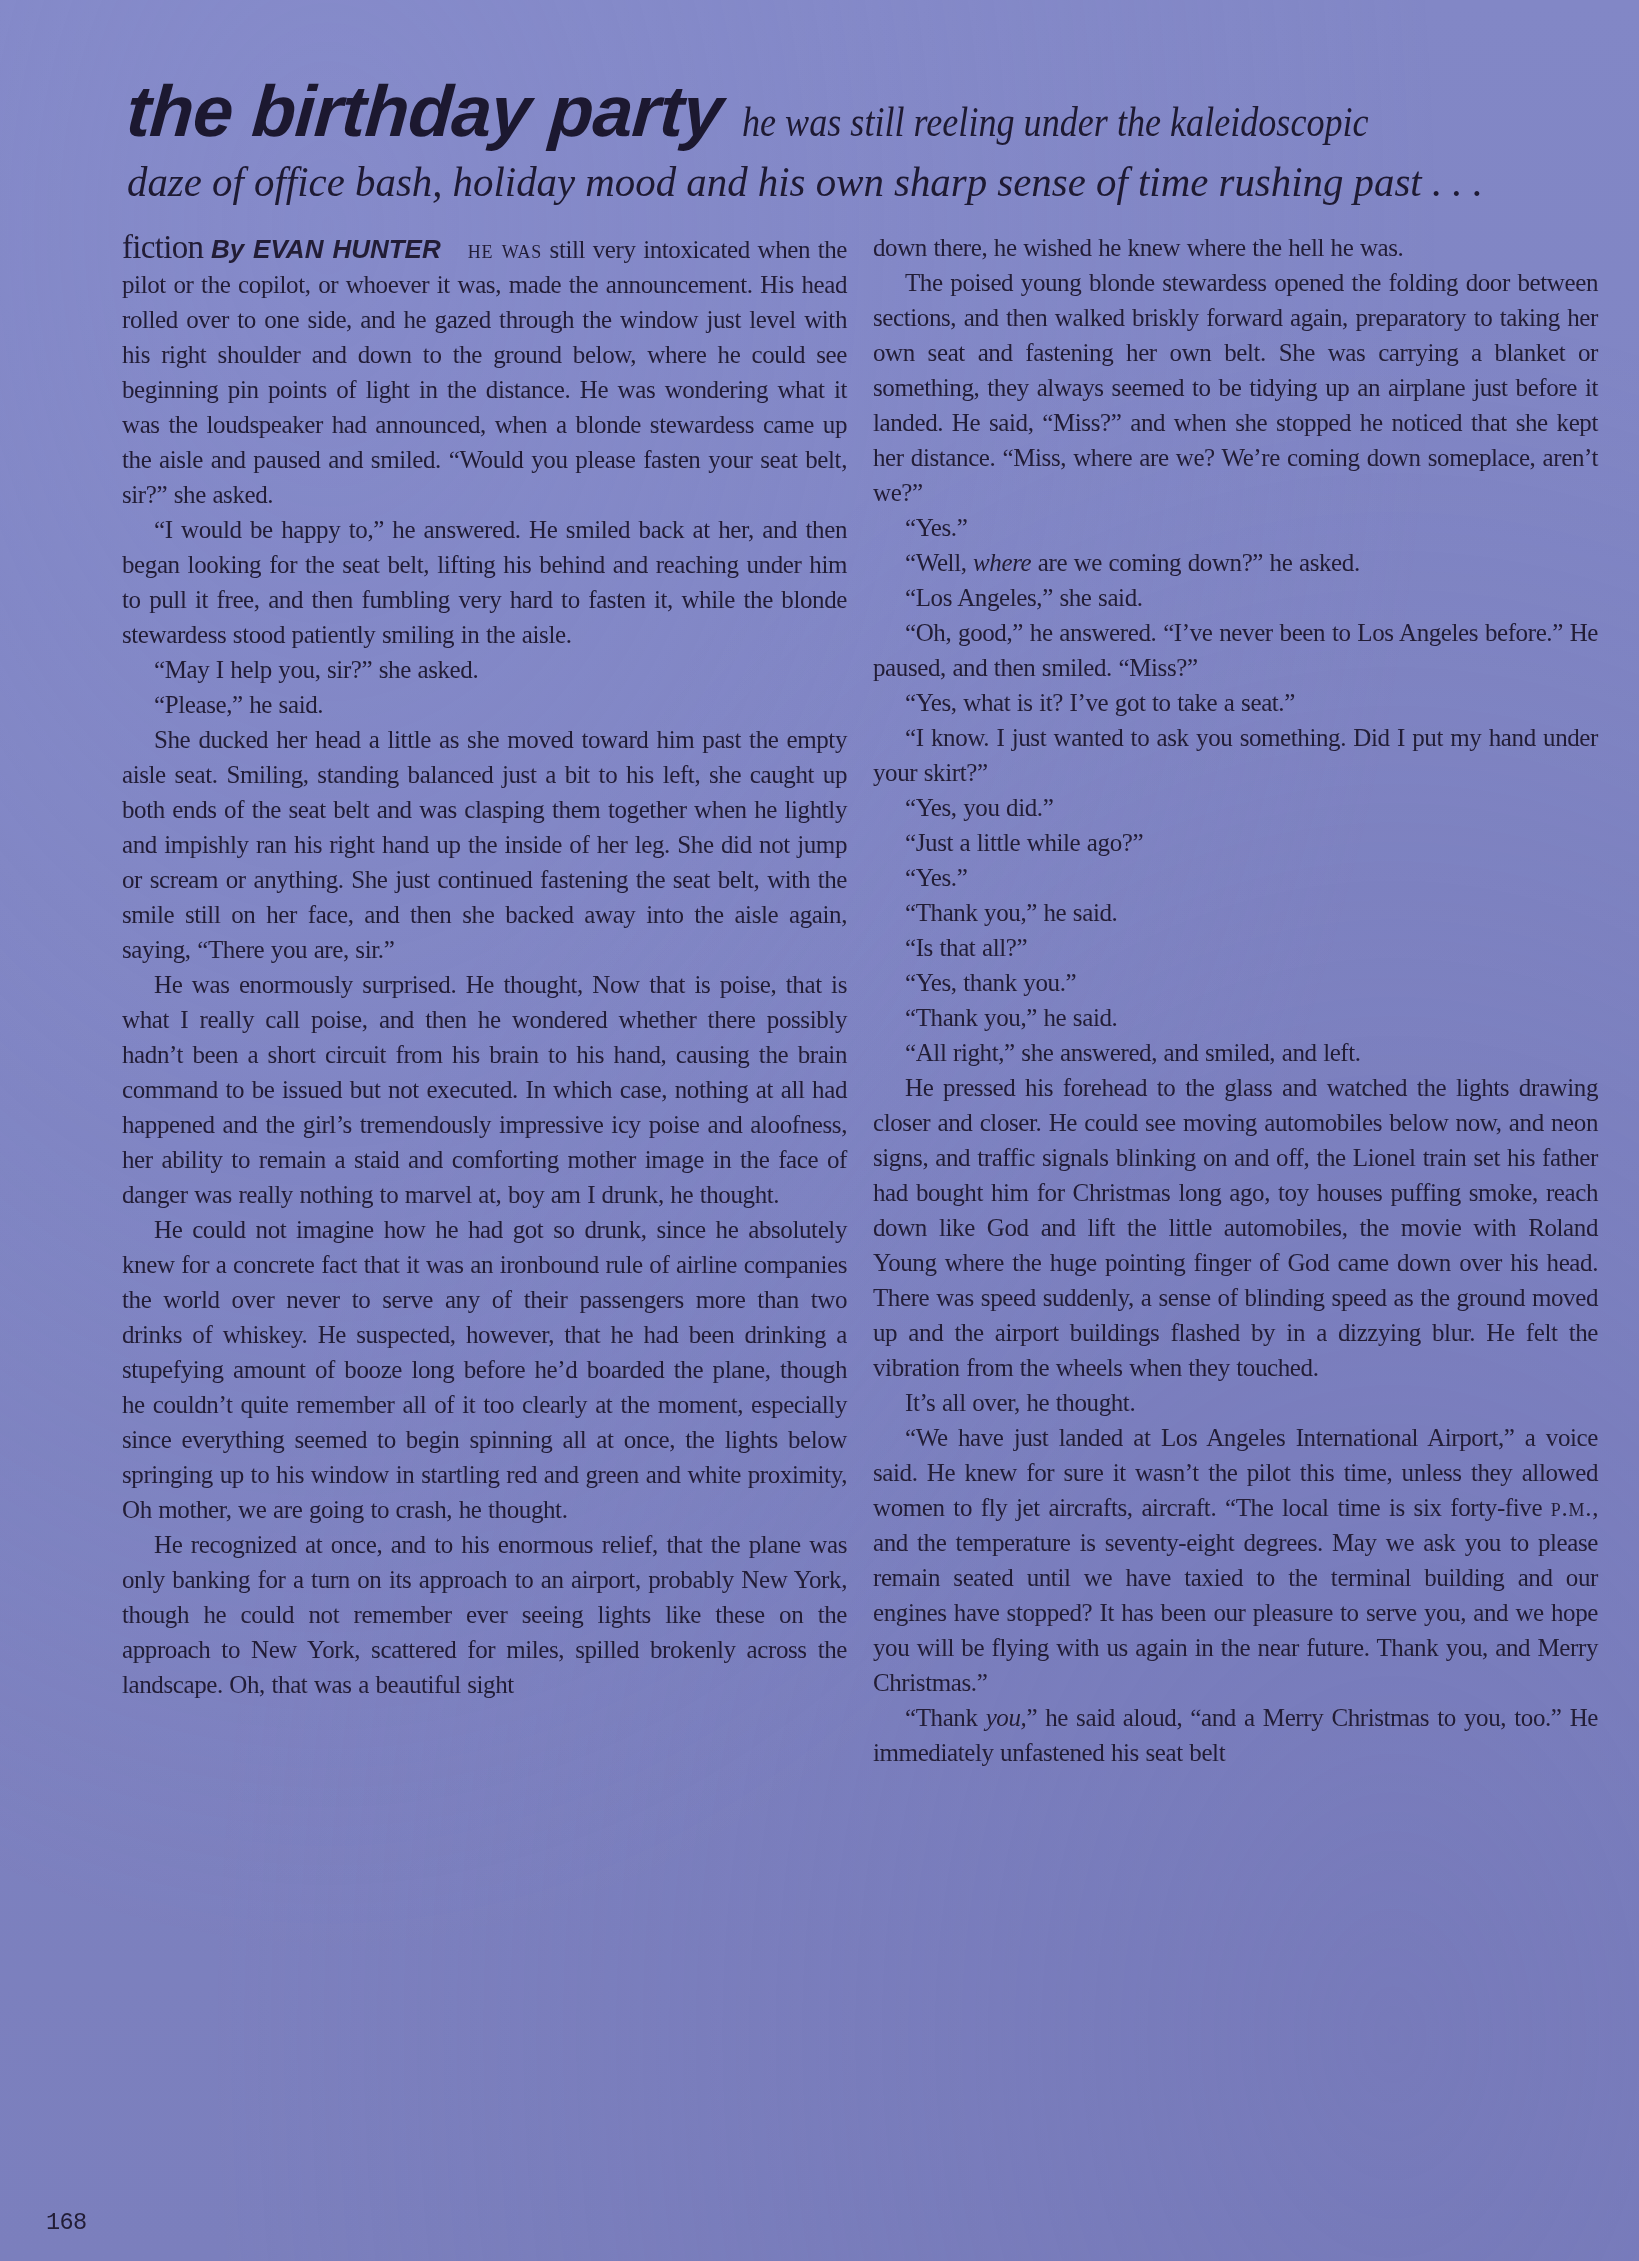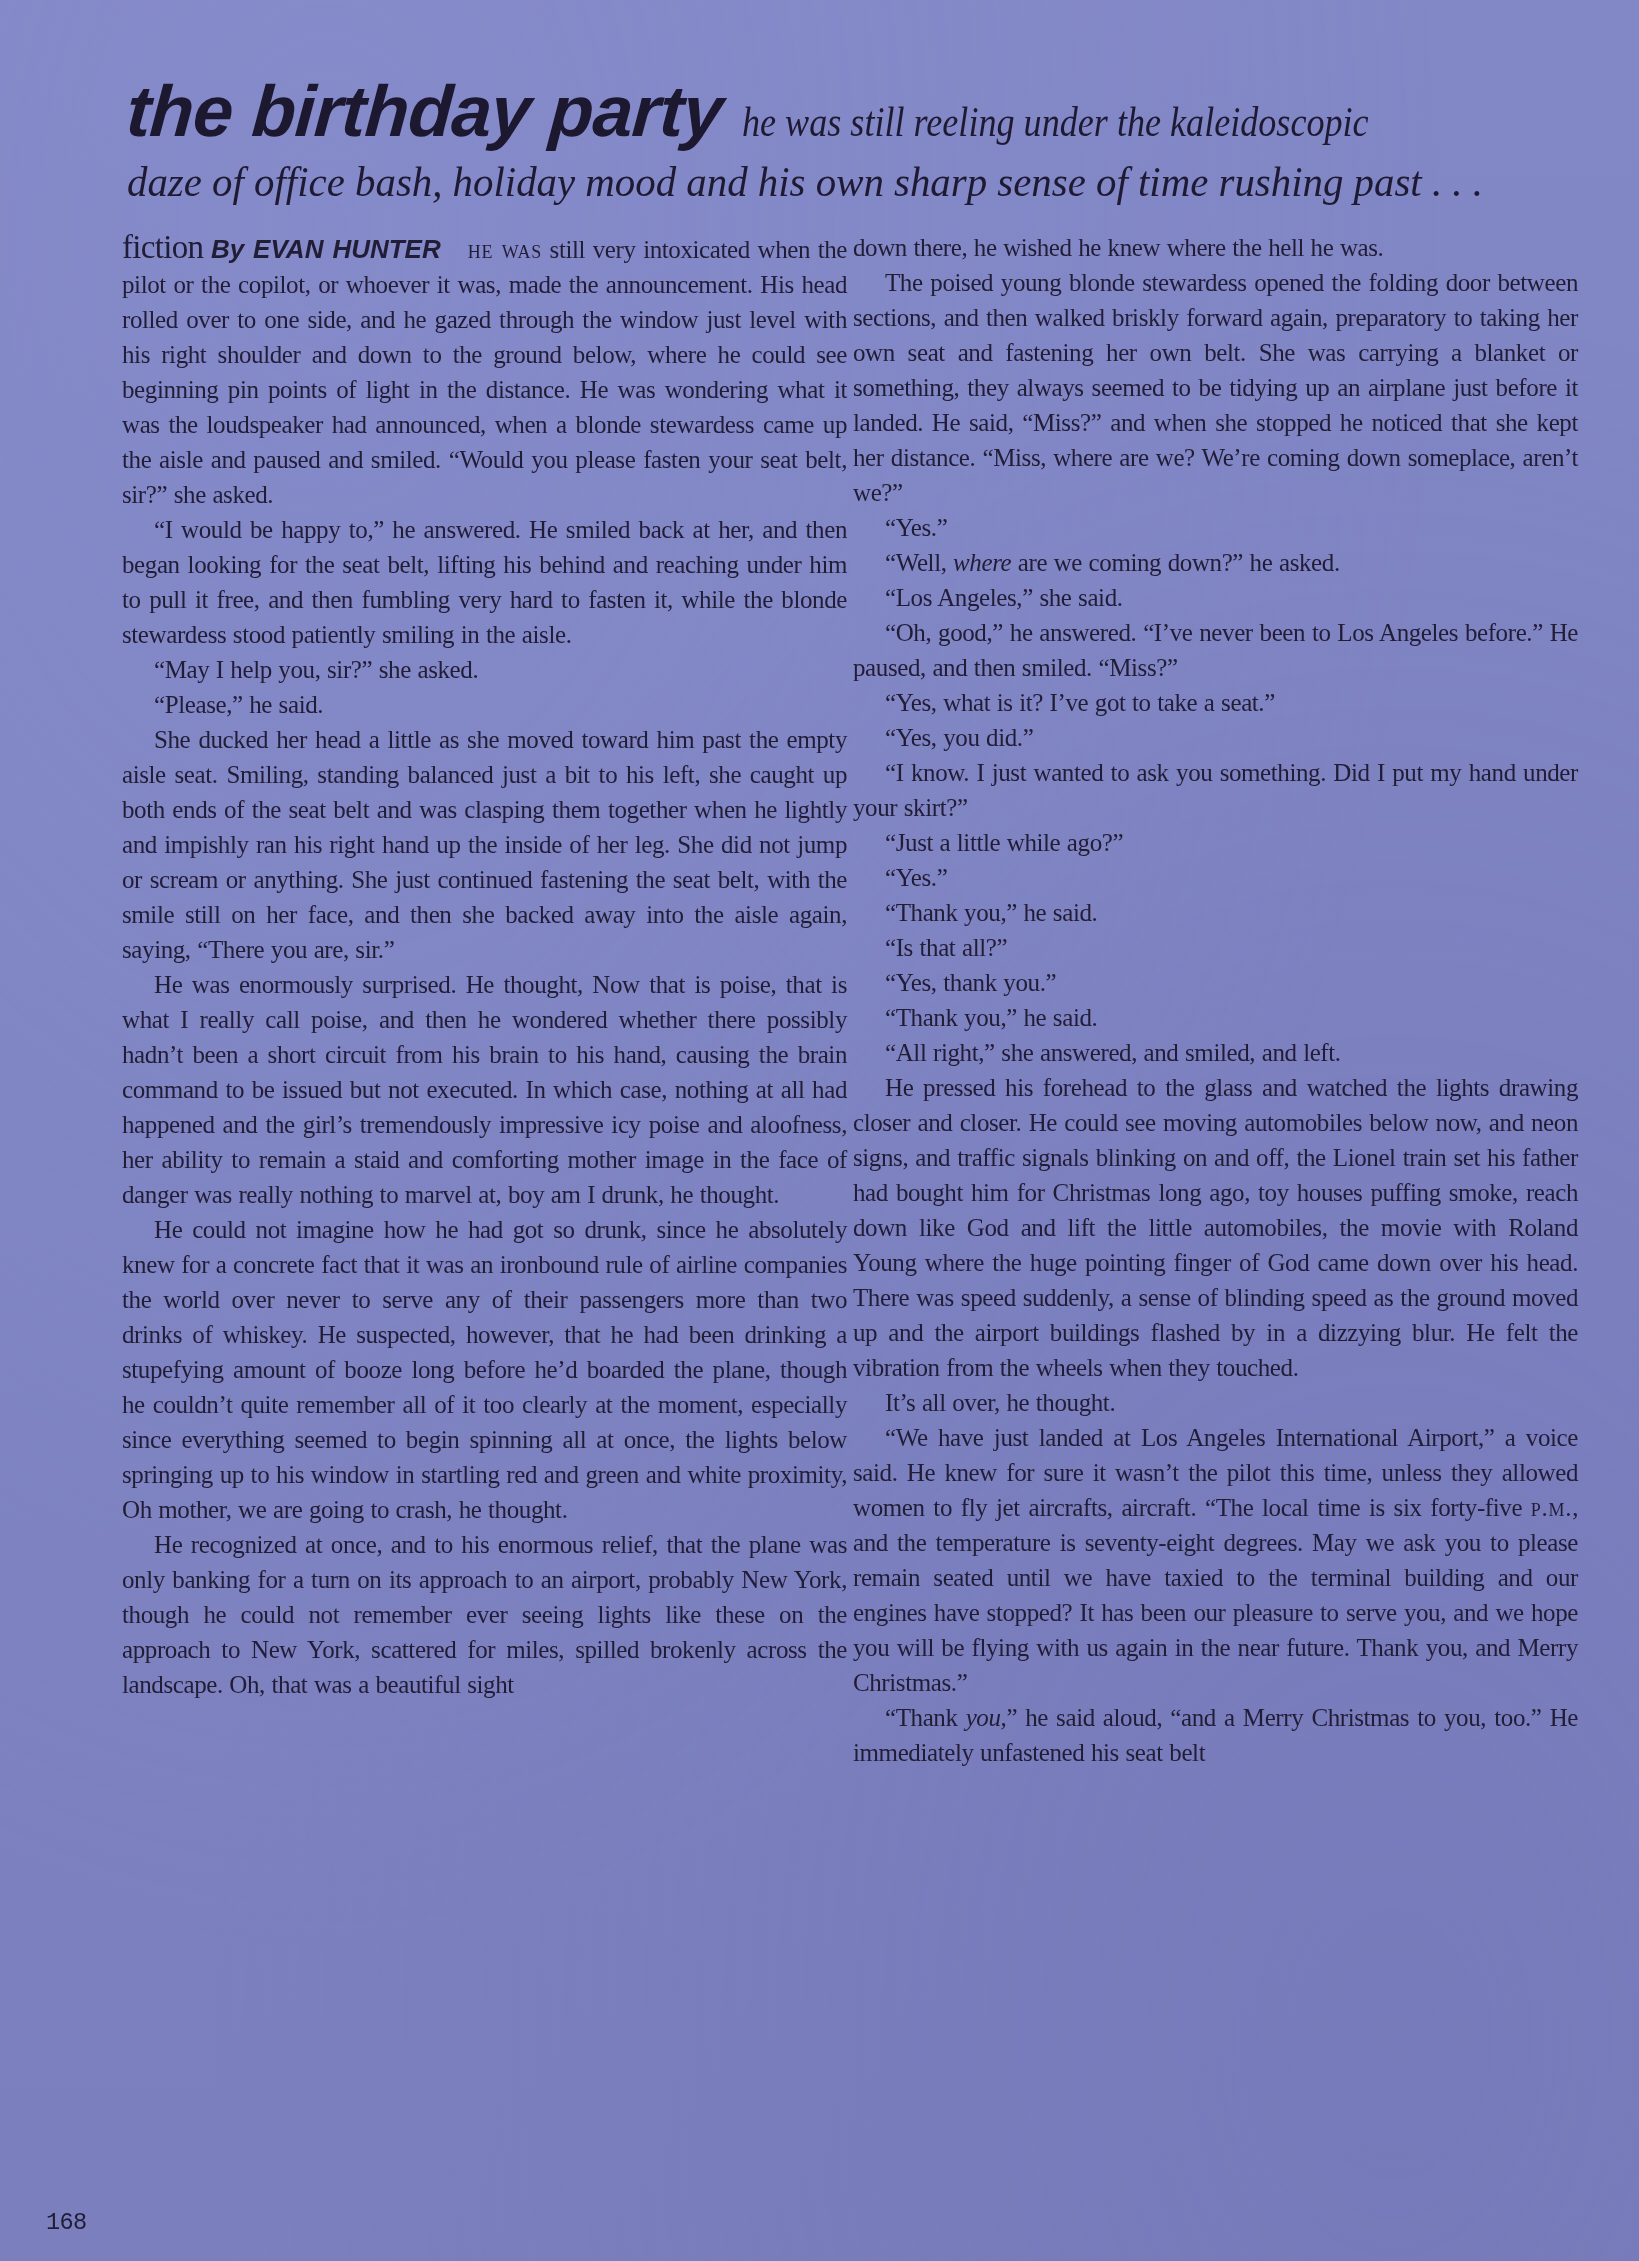--- a/index.html
+++ b/index.html
@@ -77,21 +77,21 @@
       text-align: justify;
       color: #221d36;
       letter-spacing: -0.4px;
       word-spacing: 0.7px;
     }
     .col-left {
       left: 122px;
       width: 725px;
     }
     .col-right {
-      left: 853px;
+      left: 873px;
       width: 725px;
     }
     .col p {
       margin: 0;
       text-indent: 32px;
       hyphens: manual;
     }
     .col p.no-indent {
       text-indent: 0;
     }
@@ -153,22 +153,22 @@
   </div>
 
   <div class="col col-right">
     <p class="no-indent">down there, he wished he knew where the hell he was.</p>
     <p>The poised young blonde stewardess opened the folding door between sections, and then walked briskly forward again, preparatory to taking her own seat and fastening her own belt. She was carrying a blanket or something, they always seemed to be tidying up an airplane just before it landed. He said, “Miss?” and when she stopped he noticed that she kept her distance. “Miss, where are we? We’re coming down someplace, aren’t we?”</p>
     <p>“Yes.”</p>
     <p><span>“Well, </span><span class="it">where</span><span> are we coming down?” he asked.</span></p>
     <p>“Los Angeles,” she said.</p>
     <p>“Oh, good,” he answered. “I’ve never been to Los Angeles before.” He paused, and then smiled. “Miss?”</p>
     <p>“Yes, what is it? I’ve got to take a seat.”</p>
+    <p>“I know. I just wanted to ask you something. Did I put my hand under your skirt?”</p>
     <p>“Yes, you did.”</p>
-    <p>“I know. I just wanted to ask you something. Did I put my hand under your skirt?”</p>
     <p>“Just a little while ago?”</p>
     <p>“Yes.”</p>
     <p>“Thank you,” he said.</p>
     <p>“Is that all?”</p>
     <p>“Yes, thank you.”</p>
     <p>“Thank you,” he said.</p>
     <p>“All right,” she answered, and smiled, and left.</p>
     <p>He pressed his forehead to the glass and watched the lights drawing closer and closer. He could see moving automobiles below now, and neon signs, and traffic signals blinking on and off, the Lionel train set his father had bought him for Christmas long ago, toy houses puffing smoke, reach down like God and lift the little automobiles, the movie with Roland Young where the huge pointing finger of God came down over his head. There was speed suddenly, a sense of blinding speed as the ground moved up and the airport buildings flashed by in a dizzying blur. He felt the vibration from the wheels when they touched.</p>
     <p>It’s all over, he thought.</p>
     <p><span>“We have just landed at Los Angeles International Airport,” a voice said. He knew for sure it wasn’t the pilot this time, unless they allowed women to fly jet aircrafts, aircraft. “The local time is six forty-five </span><span class="smallcaps">P.M.</span><span>, and the temperature is seventy-eight degrees. May we ask you to please remain seated until we have taxied to the terminal building and our engines have stopped? It has been our pleasure to serve you, and we hope you will be flying with us again in the near future. Thank you, and Merry Christmas.”</span></p>

